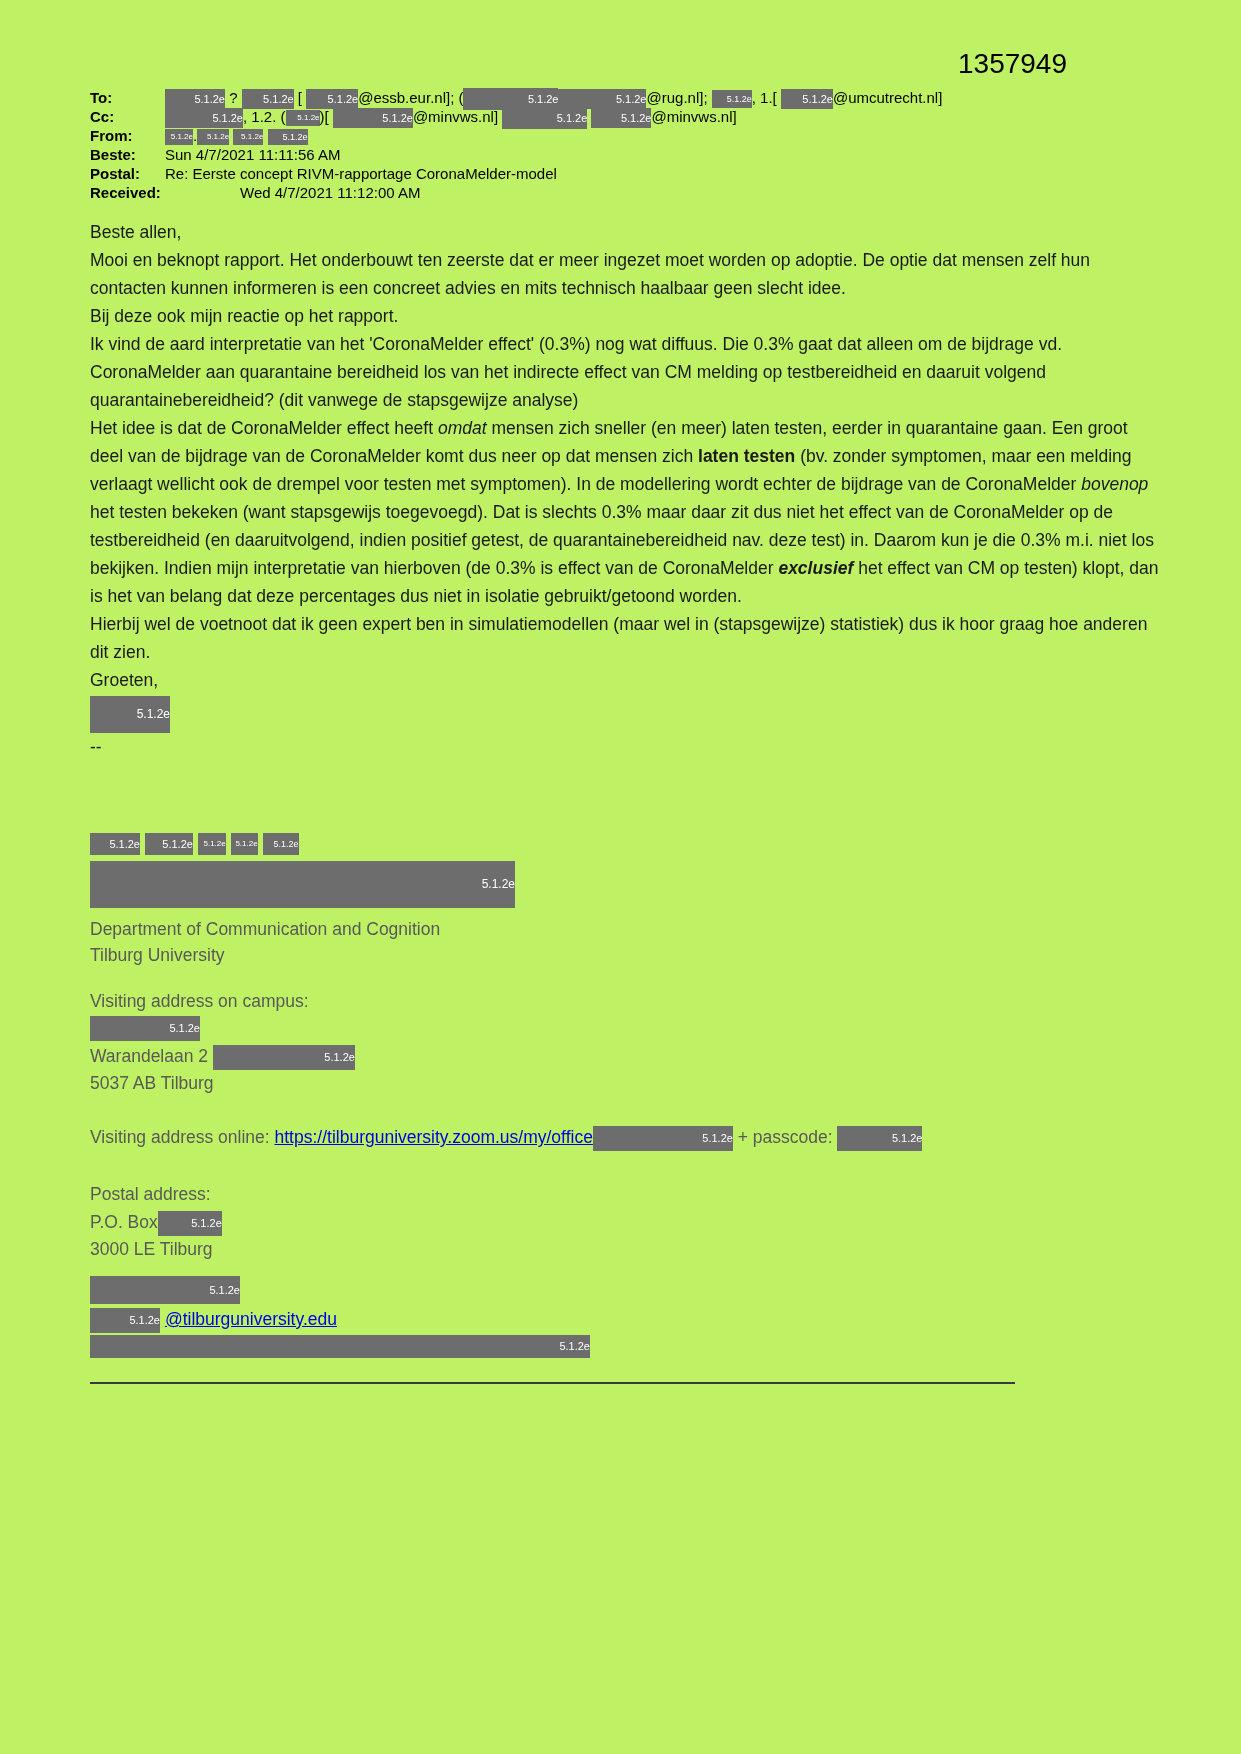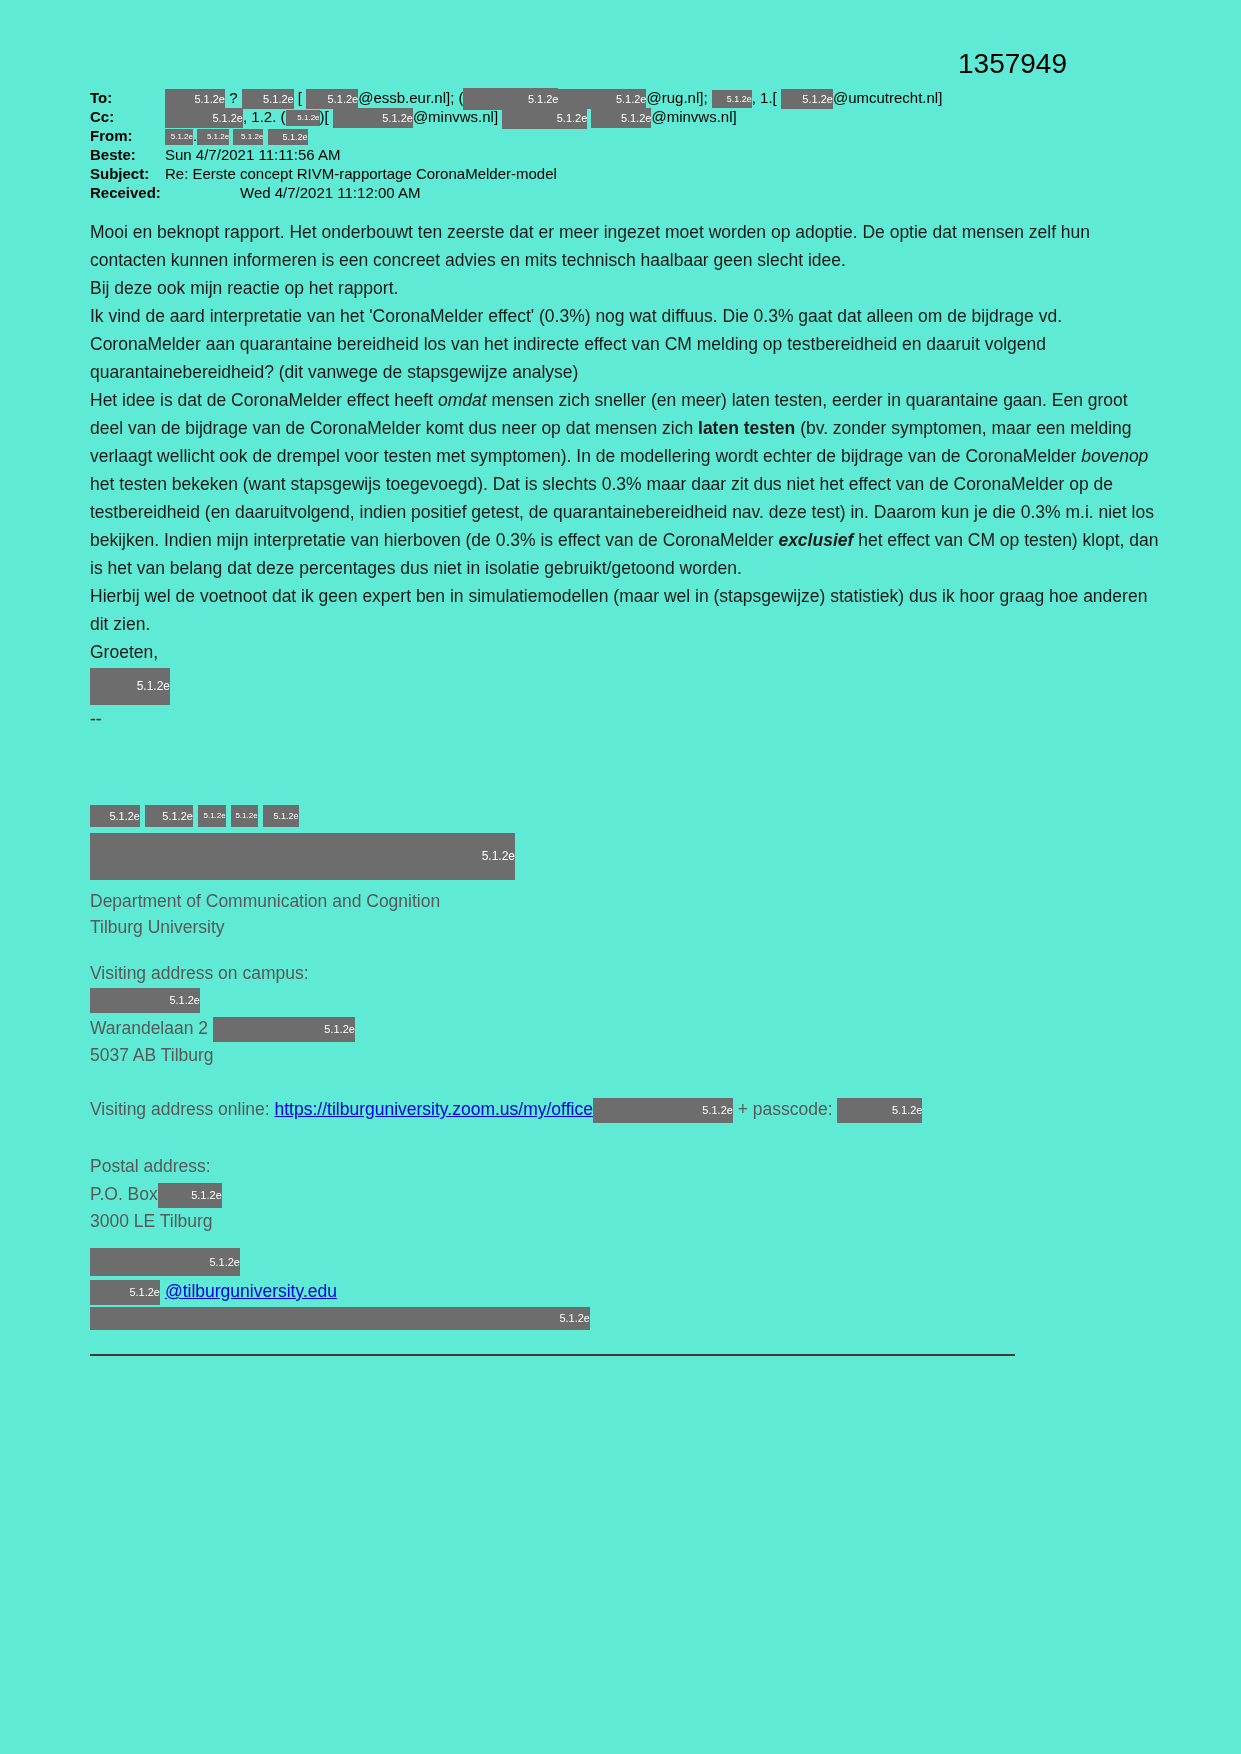--- a/index.html
+++ b/index.html
@@ -1,16 +1,16 @@
 <!DOCTYPE html>
 <html><head>
 <meta charset="utf-8">
 <style>
   html,body{margin:0;padding:0;background:#ffffff;}
-  .page{position:relative;width:1241px;height:1754px;background:#5eead4;overflow:hidden;
+  .page{position:relative;width:1241px;height:1754px;background:#bef264;overflow:hidden;
         font-family:"Liberation Sans",sans-serif;color:#141414;}
   .docnum{position:absolute;top:48px;left:958px;font-size:28px;color:#000;}
   
   .hdr{position:absolute;top:88px;left:90px;font-size:15px;color:#000;}
   .hrow{height:19px;line-height:19px;white-space:nowrap;}
   .hlab{display:inline-block;width:75px;font-weight:bold;vertical-align:top;}
   .hval{vertical-align:top;}
   .hval-indent{padding-left:75px;}
   
   .col{position:absolute;top:218px;left:90px;width:1070px;font-size:17.5px;line-height:28px;color:#1a1a1a;}
@@ -45,29 +45,30 @@
     <div class="hrow">
       <span class="hlab">Cc:</span><span class="hval"><span class="redaction" style="width: 78px; height: 20px; line-height: 20px;">5.1.2e</span><span>, 1.2. (</span><span class="redaction" style="width: 34px; height: 16px; line-height: 16px; font-size: 8px;">5.1.2e</span><span>)[ </span><span class="redaction" style="width: 80px; height: 20px; line-height: 20px;">5.1.2e</span><span>@minvws.nl] </span><span class="redaction" style="width: 85px; height: 22px; line-height: 22px;">5.1.2e</span><span> </span><span class="redaction" style="width: 60px; height: 20px; line-height: 20px;">5.1.2e</span><span>@minvws.nl]</span></span>
     </div>
     <div class="hrow">
       <span class="hlab">From:</span><span class="hval"><span class="redaction" style="width: 28px; height: 16px; line-height: 16px; font-size: 8px;">5.1.2e</span><span>.</span><span class="redaction" style="width: 32px; height: 16px; line-height: 16px; font-size: 8px;">5.1.2e</span><span> </span><span class="redaction" style="width: 30px; height: 16px; line-height: 16px; font-size: 8px;">5.1.2e</span><span> </span><span class="redaction" style="width: 40px; height: 16px; line-height: 16px; font-size: 9px;">5.1.2e</span></span>
     </div>
     <div class="hrow">
       <span class="hlab">Beste:</span><span class="hval">Sun 4/7/2021 11:11:56 AM</span>
     </div>
     <div class="hrow">
-      <span class="hlab">Subject:</span><span class="hval">Re: Eerste concept RIVM-rapportage CoronaMelder-model</span>
+      <span class="hlab">Postal:</span><span class="hval">Re: Eerste concept RIVM-rapportage CoronaMelder-model</span>
     </div>
     <div class="hrow">
       <span class="hlab">Received:</span><span class="hval hval-indent">Wed 4/7/2021 11:12:00 AM</span>
     </div>
   </div>
 
   <div class="col">
 
+    <p><span>Beste allen,</span></p>
     <p class="mt12"><span>Mooi en beknopt rapport. Het onderbouwt ten zeerste dat er meer ingezet moet worden op adoptie. De optie dat mensen zelf hun contacten kunnen informeren is een concreet advies en mits technisch haalbaar geen slecht idee.</span></p>
     <p class="mt12"><span>Bij deze ook mijn reactie op het rapport.</span></p>
     <p class="mt12"><span>Ik vind de aard interpretatie van het 'CoronaMelder effect' (0.3%) nog wat diffuus. Die 0.3% gaat dat alleen om de bijdrage vd. CoronaMelder aan quarantaine bereidheid los van het indirecte effect van CM melding op testbereidheid en daaruit volgend quarantainebereidheid? (dit vanwege de stapsgewijze analyse)</span></p>
     <p><span>Het idee is dat de CoronaMelder effect heeft </span><span class="st-i">omdat</span><span> mensen zich sneller (en meer) laten testen, eerder in quarantaine gaan. Een groot deel van de bijdrage van de CoronaMelder komt dus neer op dat mensen zich </span><span class="st-b">laten testen</span><span> (bv. zonder symptomen, maar een melding verlaagt wellicht ook de drempel voor testen met symptomen). In de modellering wordt echter de bijdrage van de CoronaMelder </span><span class="st-i">bovenop</span><span> het testen bekeken (want stapsgewijs toegevoegd). Dat is slechts 0.3% maar daar zit dus niet het effect van de CoronaMelder op de testbereidheid (en daaruitvolgend, indien positief getest, de quarantainebereidheid nav. deze test) in. Daarom kun je die 0.3% m.i. niet los bekijken. Indien mijn interpretatie van hierboven (de 0.3% is effect van de CoronaMelder </span><span class="st-bi">exclusief</span><span> het effect van CM op testen) klopt, dan is het van belang dat deze percentages dus niet in isolatie gebruikt/getoond worden.</span></p>
     <p><span>Hierbij wel de voetnoot dat ik geen expert ben in simulatiemodellen (maar wel in (stapsgewijze) statistiek) dus ik hoor graag hoe anderen dit zien.</span></p>
     <p class="mt14"><span>Groeten,</span></p>
 
     <div class="rline mt2"><span class="redaction" style="width: 80px; height: 37px; line-height: 37px; font-size: 12px;">5.1.2e</span></div>
 
     <p class="mt16">--</p>

